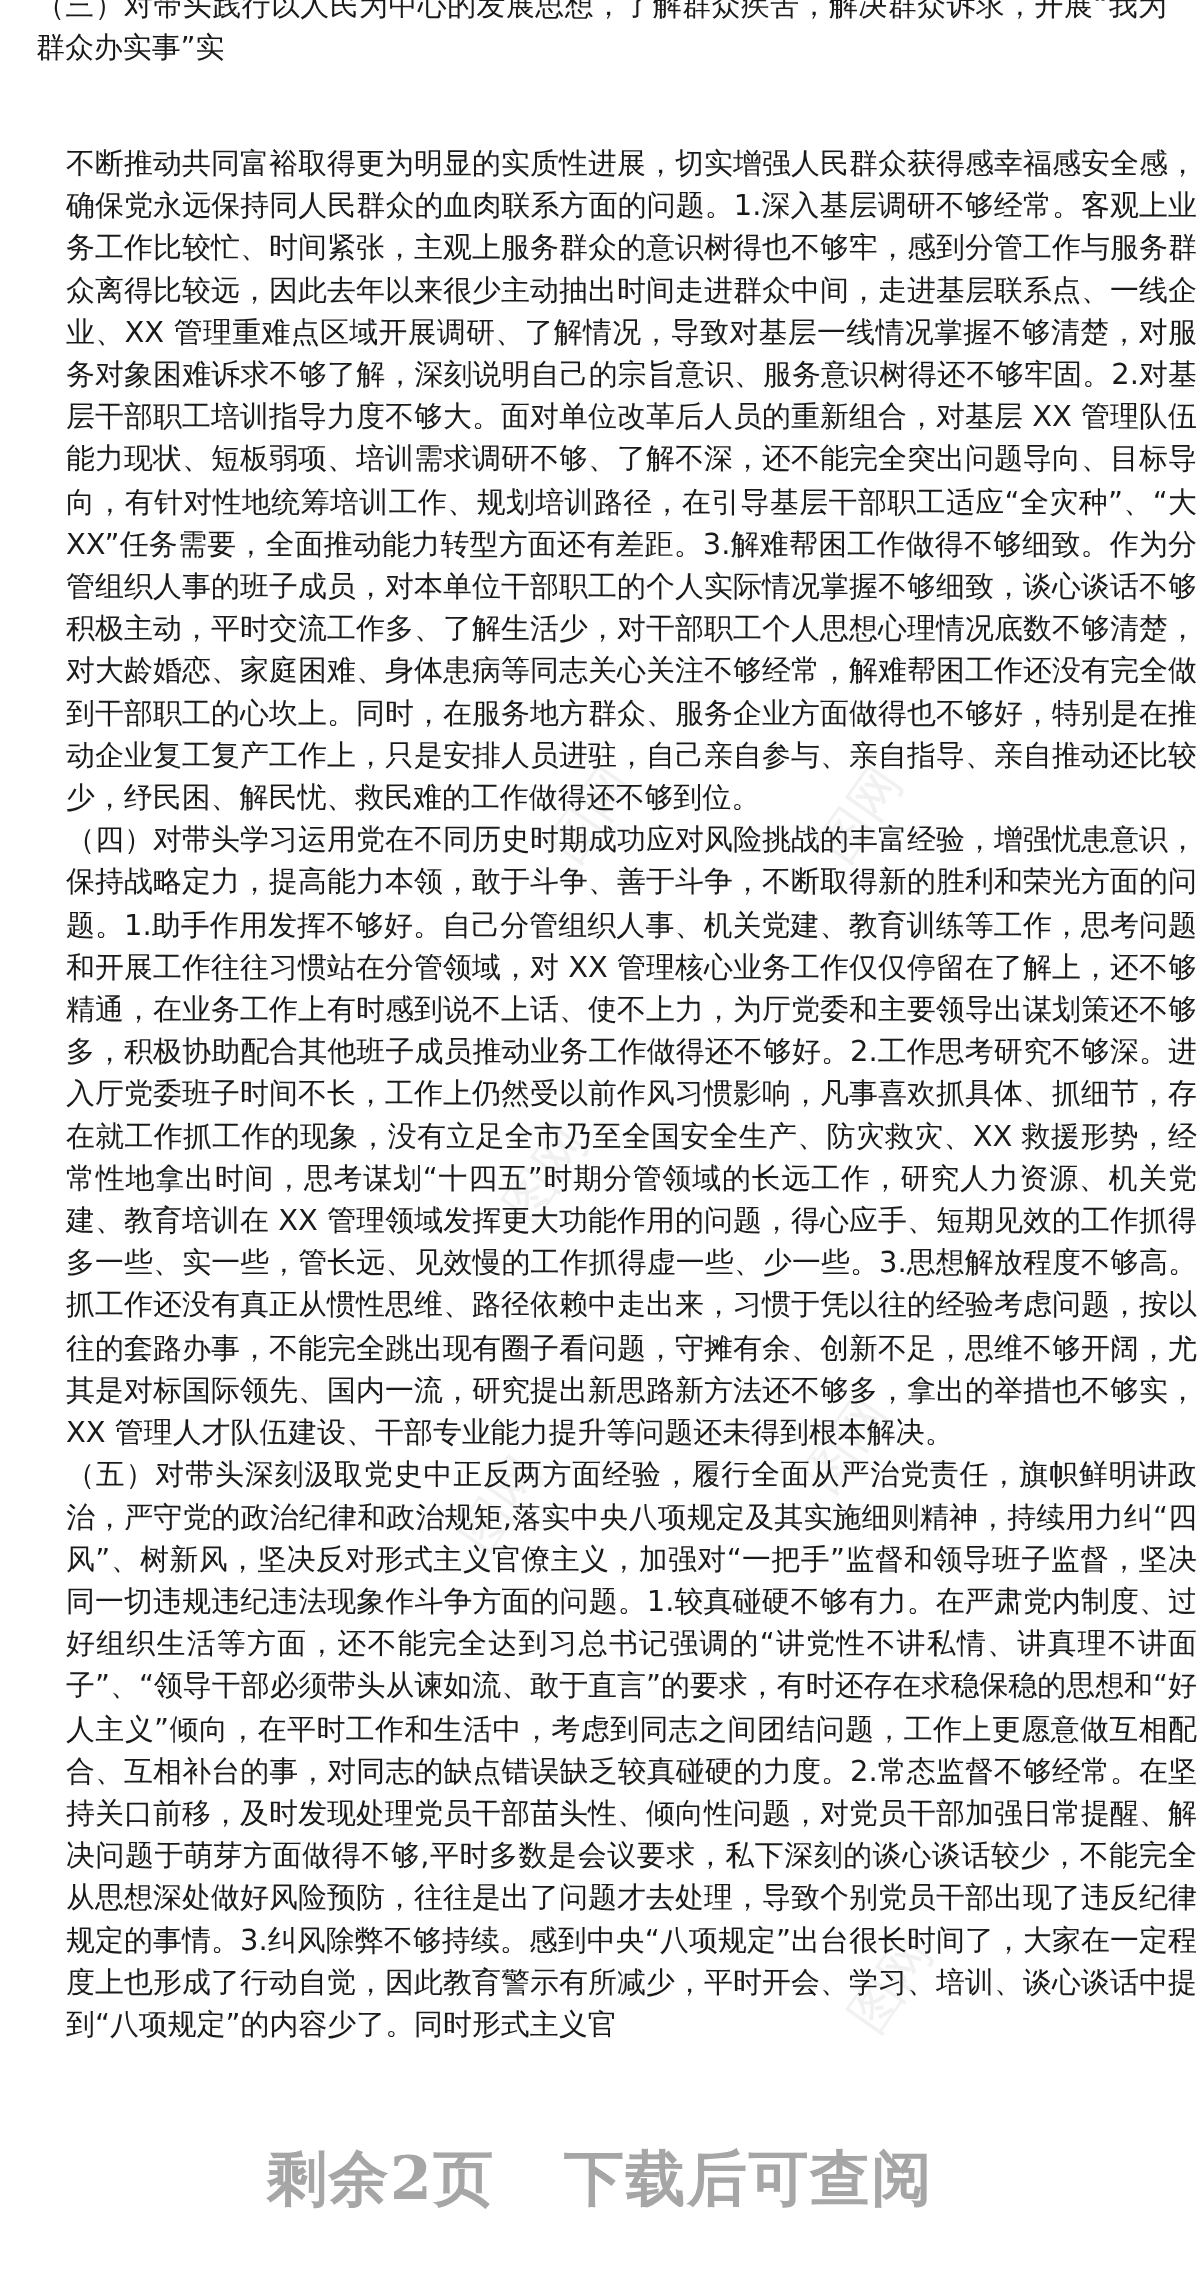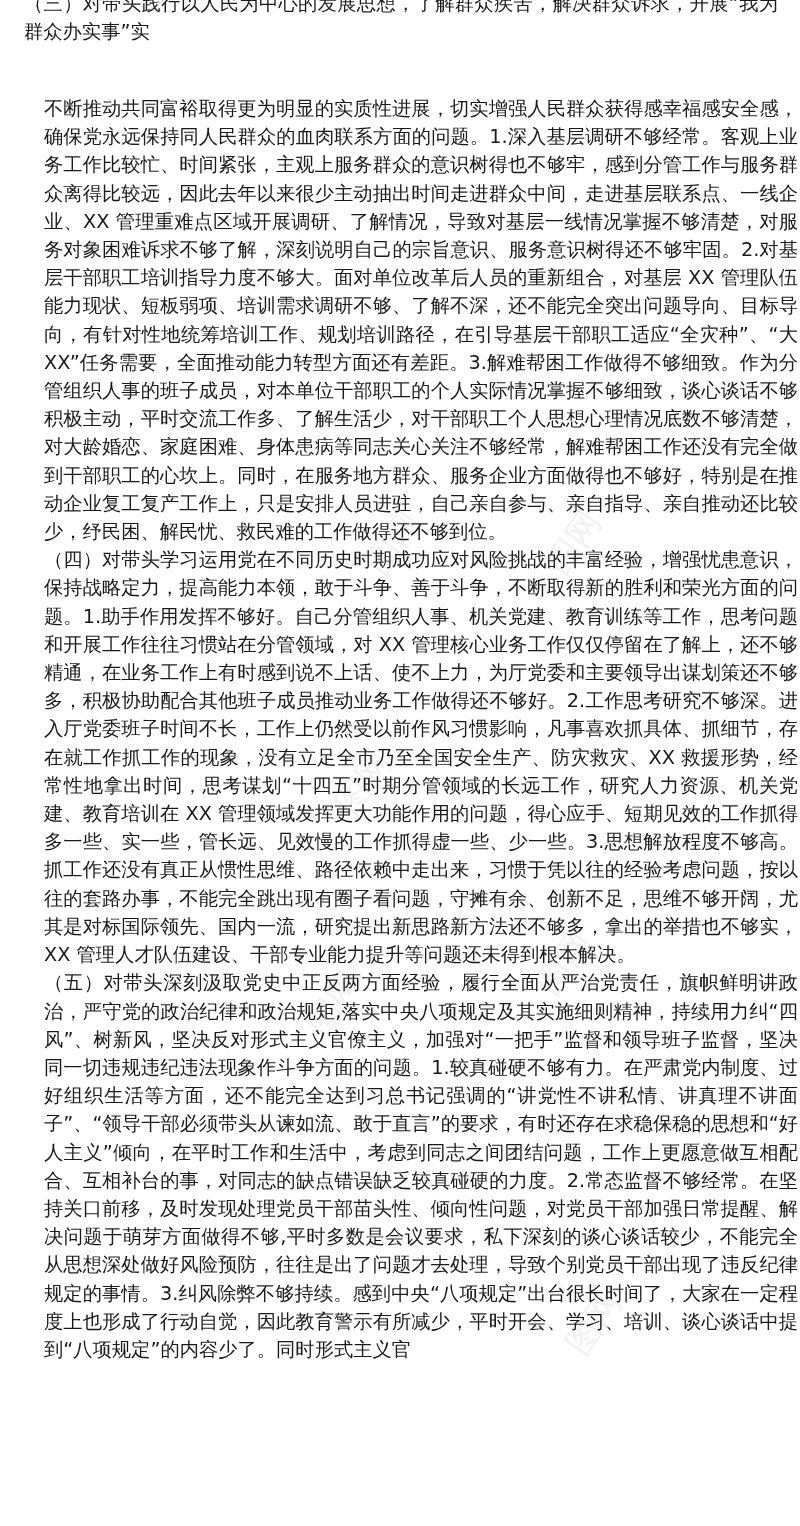--- a/index.html
+++ b/index.html
@@ -34,14 +34,17 @@
   <div class="block" id="top-block">
     <p>（三）对带头践行以人民为中心的发展思想，了解群众疾苦，解决群众诉求，开展“我为群众办实事”实</p>
   </div>
 
   <div class="block" id="main-block">
     <p>不断推动共同富裕取得更为明显的实质性进展，切实增强人民群众获得感幸福感安全感，确保党永远保持同人民群众的血肉联系方面的问题。1.深入基层调研不够经常。客观上业务工作比较忙、时间紧张，主观上服务群众的意识树得也不够牢，感到分管工作与服务群众离得比较远，因此去年以来很少主动抽出时间走进群众中间，走进基层联系点、一线企业、XX 管理重难点区域开展调研、了解情况，导致对基层一线情况掌握不够清楚，对服务对象困难诉求不够了解，深刻说明自己的宗旨意识、服务意识树得还不够牢固。2.对基层干部职工培训指导力度不够大。面对单位改革后人员的重新组合，对基层 XX 管理队伍能力现状、短板弱项、培训需求调研不够、了解不深，还不能完全突出问题导向、目标导向，有针对性地统筹培训工作、规划培训路径，在引导基层干部职工适应“全灾种”、“大 XX”任务需要，全面推动能力转型方面还有差距。3.解难帮困工作做得不够细致。作为分管组织人事的班子成员，对本单位干部职工的个人实际情况掌握不够细致，谈心谈话不够积极主动，平时交流工作多、了解生活少，对干部职工个人思想心理情况底数不够清楚，对大龄婚恋、家庭困难、身体患病等同志关心关注不够经常，解难帮困工作还没有完全做到干部职工的心坎上。同时，在服务地方群众、服务企业方面做得也不够好，特别是在推动企业复工复产工作上，只是安排人员进驻，自己亲自参与、亲自指导、亲自推动还比较少，纾民困、解民忧、救民难的工作做得还不够到位。</p>
     <p>（四）对带头学习运用党在不同历史时期成功应对风险挑战的丰富经验，增强忧患意识，保持战略定力，提高能力本领，敢于斗争、善于斗争，不断取得新的胜利和荣光方面的问题。1.助手作用发挥不够好。自己分管组织人事、机关党建、教育训练等工作，思考问题和开展工作往往习惯站在分管领域，对 XX 管理核心业务工作仅仅停留在了解上，还不够精通，在业务工作上有时感到说不上话、使不上力，为厅党委和主要领导出谋划策还不够多，积极协助配合其他班子成员推动业务工作做得还不够好。2.工作思考研究不够深。进入厅党委班子时间不长，工作上仍然受以前作风习惯影响，凡事喜欢抓具体、抓细节，存在就工作抓工作的现象，没有立足全市乃至全国安全生产、防灾救灾、XX 救援形势，经常性地拿出时间，思考谋划“十四五”时期分管领域的长远工作，研究人力资源、机关党建、教育培训在 XX 管理领域发挥更大功能作用的问题，得心应手、短期见效的工作抓得多一些、实一些，管长远、见效慢的工作抓得虚一些、少一些。3.思想解放程度不够高。抓工作还没有真正从惯性思维、路径依赖中走出来，习惯于凭以往的经验考虑问题，按以往的套路办事，不能完全跳出现有圈子看问题，守摊有余、创新不足，思维不够开阔，尤其是对标国际领先、国内一流，研究提出新思路新方法还不够多，拿出的举措也不够实，XX 管理人才队伍建设、干部专业能力提升等问题还未得到根本解决。</p>
     <p>（五）对带头深刻汲取党史中正反两方面经验，履行全面从严治党责任，旗帜鲜明讲政治，严守党的政治纪律和政治规矩,落实中央八项规定及其实施细则精神，持续用力纠“四风”、树新风，坚决反对形式主义官僚主义，加强对“一把手”监督和领导班子监督，坚决同一切违规违纪违法现象作斗争方面的问题。1.较真碰硬不够有力。在严肃党内制度、过好组织生活等方面，还不能完全达到习总书记强调的“讲党性不讲私情、讲真理不讲面子”、“领导干部必须带头从谏如流、敢于直言”的要求，有时还存在求稳保稳的思想和“好人主义”倾向，在平时工作和生活中，考虑到同志之间团结问题，工作上更愿意做互相配合、互相补台的事，对同志的缺点错误缺乏较真碰硬的力度。2.常态监督不够经常。在坚持关口前移，及时发现处理党员干部苗头性、倾向性问题，对党员干部加强日常提醒、解决问题于萌芽方面做得不够,平时多数是会议要求，私下深刻的谈心谈话较少，不能完全从思想深处做好风险预防，往往是出了问题才去处理，导致个别党员干部出现了违反纪律规定的事情。3.纠风除弊不够持续。感到中央“八项规定”出台很长时间了，大家在一定程度上也形成了行动自觉，因此教育警示有所减少，平时开会、学习、培训、谈心谈话中提到“八项规定”的内容少了。同时形式主义官</p>
   </div>
 
+  <div class="footer-banner">
+    <span>剩余2页</span><span class="gap"></span><span>下载后可查阅</span>
+  </div>
 
 </div>
 
 </body></html>

